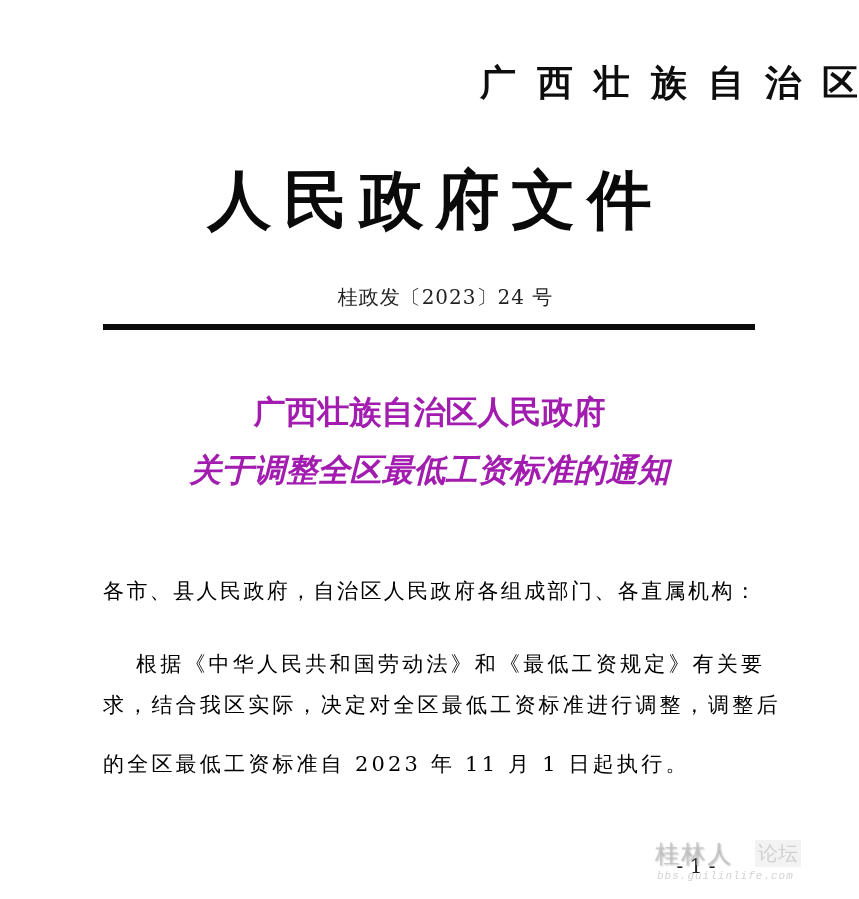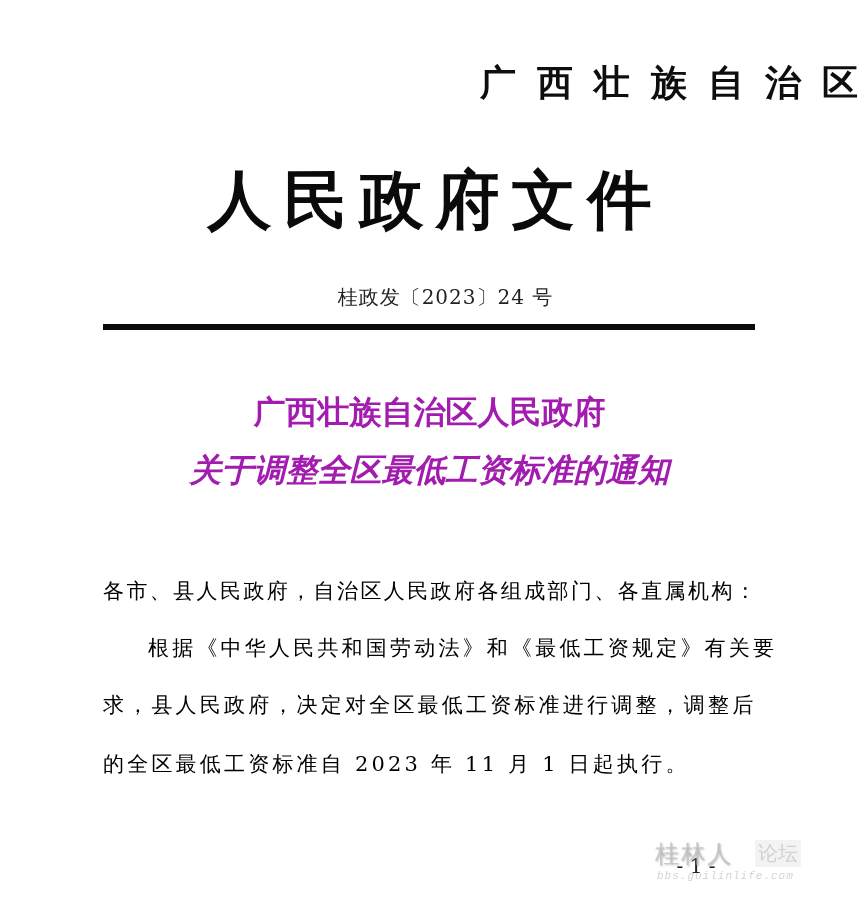--- a/index.html
+++ b/index.html
@@ -35,21 +35,21 @@
     .title.l1 { top: 390px; }
     .title.l2 { top: 448px; font-style: italic; }
     .body-line {
       left: 103px; width: 660px; font-size: 21px; line-height: 30px;
       color: #000000; letter-spacing: 3.2px; white-space: nowrap;
     }
     .salutation { top: 576px; letter-spacing: 2.4px; }
     .p1 { top: 633px; }
     .p2 { top: 690px; }
     .p3 { top: 749px; }
-    .indent { left: 148px; }
+    .indent { left: 136px; margin-top: 16px; }
     .page-number {
       left: 666px; top: 853px; width: 60px; text-align: center;
       font-size: 20px; line-height: 26px; color: #222;
     }
     .watermark {
       left: 655px; top: 838px; width: 160px; height: 50px; pointer-events: none;
     }
     .wm-main {
       position: absolute; left: 0; top: 0; font-size: 24px; font-weight: normal;
       color: rgba(190,190,190,0.75); letter-spacing: 2px;
@@ -73,21 +73,21 @@
   <div class="abs issuer-top">广西壮族自治区</div>
   <div class="abs issuer-main">人民政府文件</div>
   <div class="abs doc-number">桂政发〔2023〕24 号</div>
   <div class="abs rule"></div>
 
   <div class="abs title l1">广西壮族自治区人民政府</div>
   <div class="abs title l2">关于调整全区最低工资标准的通知</div>
 
   <div class="abs body-line salutation">各市、县人民政府，自治区人民政府各组成部门、各直属机构：</div>
   <div class="abs body-line p1 indent">根据《中华人民共和国劳动法》和《最低工资规定》有关要</div>
-  <div class="abs body-line p2">求，县人民政府，决定对全区最低工资标准进行调整，调整后</div>
+  <div class="abs body-line p2">求，结合我区实际，决定对全区最低工资标准进行调整，调整后</div>
   <div class="abs body-line p3">的全区最低工资标准自 2023 年 11 月 1 日起执行。</div>
 
   <div class="abs page-number">- 1 -</div>
 
   <div class="abs watermark">
     <span class="wm-main">桂林人</span>
     <span class="wm-sub">论坛</span>
     <span class="wm-url">bbs.guilinlife.com</span>
   </div>
 </div>

